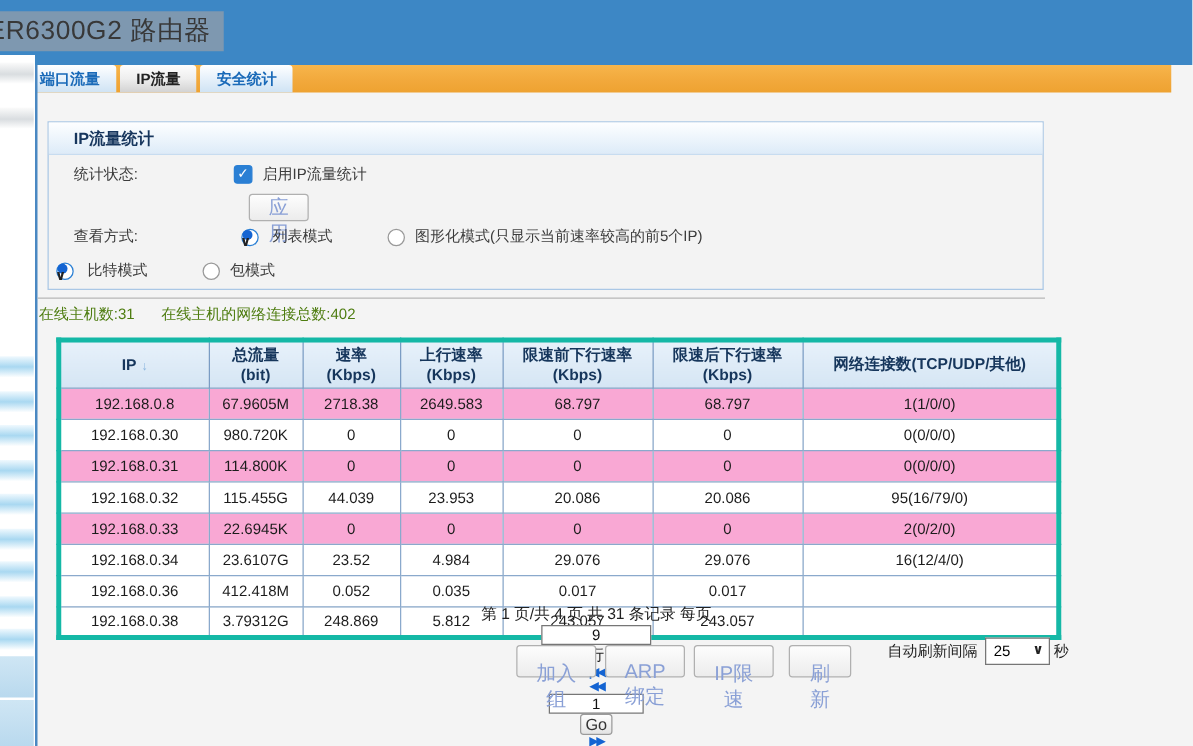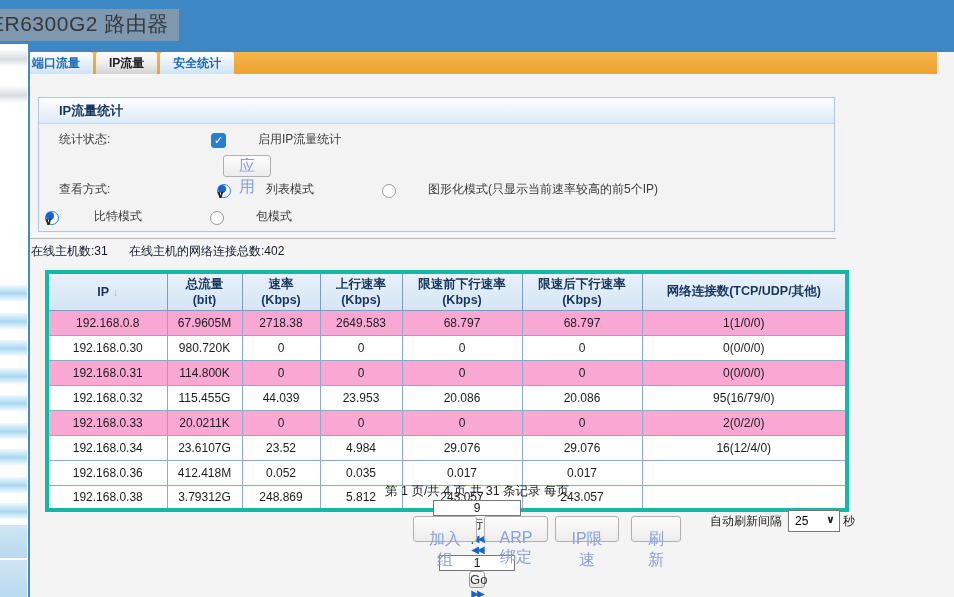--- a/index.html
+++ b/index.html
@@ -29,36 +29,36 @@
   .sblock { position:absolute; left:0; width:27px;
     background:linear-gradient(180deg,#cfe6f4 0%,#b9d9ee 100%); }
   .vline { position:absolute; left:28px; top:52px; width:2px; height:545px; background:#4a88c2; }
 
   
   .panel { position:absolute; left:38px; top:97px; width:797px; height:135px;
     border:1px solid #aac7e5; background:#f3f3f3; }
   .panel-h { height:26px; line-height:26px; padding-left:20px; font-size:13px; font-weight:bold;
     color:#17365d; background:linear-gradient(180deg,#fdfeff 0%,#eaf3fb 60%,#ddebf8 100%);
     border-bottom:1px solid #c7dcf0; }
-  .frow { position:absolute; left:0; width:100%; display:flex; align-items:flex-end; font-size:12px; color:#3c3c3c;gap:24px; }
+  .frow { position:absolute; left:0; width:100%; display:flex; align-items:center; font-size:12px; color:#3c3c3c; }
   .flabel { width:148px; padding-left:20px; }
   .chk { width:15px; height:15px; background:#2a7fd4; border:1px solid #2a7fd4; border-radius:3px;
     color:#fff; font-size:11px; line-height:13px; text-align:center; font-weight:bold; cursor:pointer; }
   .radio { width:14px; height:14px; border-radius:50%; border:1px solid #999; background:#fff;
     display:inline-flex; align-items:center; justify-content:center; cursor:pointer; }
   .radio.sel { border-color:#2a7fd4; }
   .radio.sel i { width:8px; height:8px; border-radius:50%; background:#1464d2; display:block; }
   .btn-pale { height:22px; padding:0 10px; font-size:16px; color:#8aa0d6;
     background:linear-gradient(180deg,#fdfdfd 0%,#ececec 100%); border:1px solid #b0b0b0;
     border-radius:3px; cursor:pointer; }
   .opt-text { margin-left:8px; margin-right:44px; }
 
   
   .divider { position:absolute; left:30px; top:238px; width:806px; height:1px; background:#b7b7b7; }
-  .stats { position:absolute; left:31px; top:243px; font-size:12px; color:#0f172a; }
+  .stats { position:absolute; left:31px; top:243px; font-size:12px; color:#4d7c0f; }
   .stats span { margin-right:18px; }
 
   table.ip { position:absolute; left:45px; top:270px; border-collapse:collapse;
     border:4px solid #14b8a6; table-layout:fixed; }
   table.ip th { background:linear-gradient(180deg,#e7f1fa 0%,#d5e5f4 100%); color:#16365c;
     font-size:12.5px; font-weight:bold; height:38px; border:1px solid #7a9cc4; padding:0 2px; }
   table.ip th .l2 { display:block; font-size:12.5px; }
   table.ip td { height:25px; border:1px solid #8aa9cc; background:#fff; text-align:center;
     font-size:12px; color:#1c1c1c; padding:0 2px; overflow:hidden; white-space:nowrap; }
   tr.alt td { background:#f9a8d4; }
@@ -66,21 +66,21 @@
 
   
   .pagline { position:absolute; left:385px; top:483px; height:24px; display:flex;
     align-items:center; font-size:12.5px; color:#222; z-index:10;flex-direction:column; }
   .pagline input { height:21px; border:1px solid #767676; background:#fff; text-align:center;
     font-size:12px; color:#111; font-family:inherit; }
   .in-psize { width:88px; margin:0 4px; }
   .in-page { width:76px; margin:0 4px; }
   .nav-ico { color:#1464d2; font-weight:bold; font-size:10px; letter-spacing:-2px;
     margin:0 3px; cursor:pointer; white-space:nowrap; }
-  .btn-go { height:22px; width:16px; font-size:13px; color:#333;
+  .btn-go { height:22px; width:26px; font-size:13px; color:#333;
     background:linear-gradient(180deg,#fdfdfd 0%,#e4e4e4 100%); border:1px solid #9a9a9a;
     border-radius:3px; margin:0 4px; cursor:pointer; }
   .btnline { position:absolute; left:413px; top:509px; height:24px; display:flex;
     align-items:center; z-index:10; font-size:12px; color:#222; }
   .btnline .btn-pale { margin-right:7px; width:64px; padding:12px;margin-top:16px; }
   .btnline .btn-refresh { width:50px; margin-left:5px; }
   .ar-label { margin-left:22px; }
   .sel { position:relative; display:inline-block; margin-left:6px; margin-right:3px; }
   .sel select { appearance:none; -webkit-appearance:none; -moz-appearance:none; width:52px; height:22px;
     border:1px solid #767676; background:#fff; font-size:12px; padding-left:6px; font-family:inherit; }
@@ -216,21 +216,21 @@
       <td>192.168.0.32</td>
           <td>115.455G</td>
           <td>44.039</td>
           <td>23.953</td>
           <td>20.086</td>
           <td>20.086</td>
           <td>95(16/79/0)</td>
     </tr>
     <tr class="alt">
       <td>192.168.0.33</td>
-          <td>20.0211K</td>
+          <td>22.6945K</td>
           <td>0</td>
           <td>0</td>
           <td>0</td>
           <td>0</td>
           <td>2(0/2/0)</td>
     </tr>
     <tr>
       <td>192.168.0.34</td>
           <td>23.6107G</td>
           <td>23.52</td>

